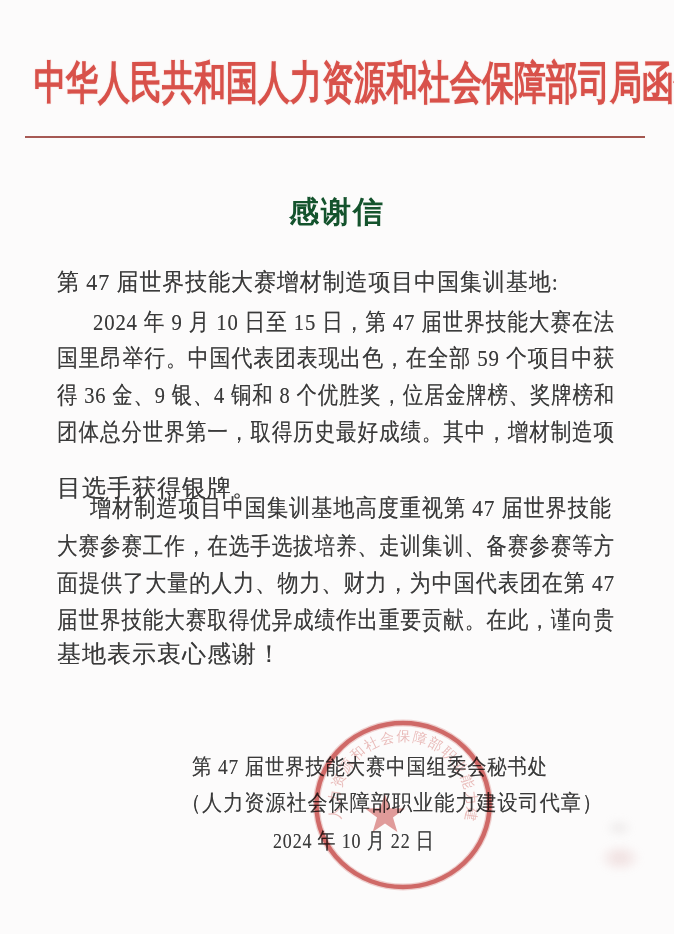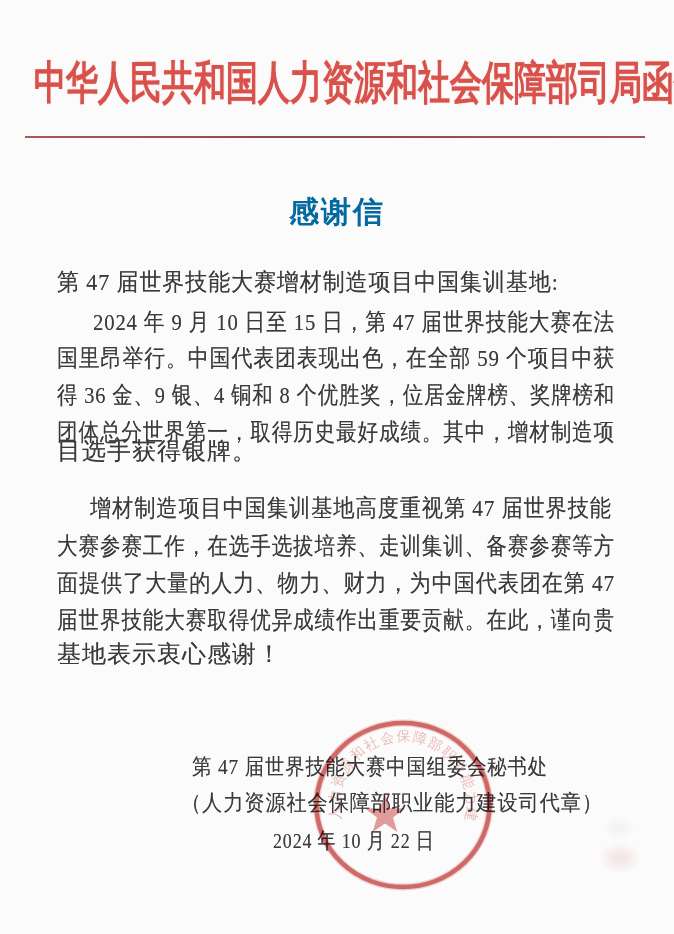--- a/index.html
+++ b/index.html
@@ -29,21 +29,21 @@
     white-space:nowrap;
   }
   .rule{
     position:absolute;left:25px;top:136px;width:620px;height:2px;
     background:linear-gradient(to right,#a85a55,#8d4a46 45%,#a4564f);
   }
   .letter-title{
     position:absolute;left:0;right:0;top:196px;
     text-align:center;
     font-size:30px;font-weight:bold;line-height:32px;
-    color:#0369a1;letter-spacing:2px;
+    color:#14532d;letter-spacing:2px;
   }
   .bline{
     position:absolute;
     font-size:24px;line-height:30px;letter-spacing:1px;
     color:#3a3a3a;white-space:pre;
     text-shadow:0 0 .5px rgba(58,58,58,.55);
   }
   .sline{
     position:absolute;
     font-size:22px;line-height:28px;letter-spacing:1px;
@@ -76,21 +76,21 @@
   </div>
   <div class="rule"></div>
 
   <div class="letter-title">感谢信</div>
 
   <div class="bline" style="left: 57px; top: 267px; transform-origin: left center; transform: scaleX(0.9161);">第 47 届世界技能大赛增材制造项目中国集训基地:</div>
   <div class="bline" style="left: 93px; top: 307px; transform-origin: left center; transform: scaleX(0.8614);">2024 年 9 月 10 日至 15 日，第 47 届世界技能大赛在法</div>
   <div class="bline" style="left: 57px; top: 343px; transform-origin: left center; transform: scaleX(0.8719);">国里昂举行。中国代表团表现出色，在全部 59 个项目中获</div>
   <div class="bline" style="left: 57px; top: 380px; transform-origin: left center; transform: scaleX(0.8493);">得 36 金、9 银、4 铜和 8 个优胜奖，位居金牌榜、奖牌榜和</div>
   <div class="bline" style="left: 57px; top: 417px; transform-origin: left center; transform: scaleX(0.8585);">团体总分世界第一，取得历史最好成绩。其中，增材制造项</div>
-  <div class="bline" style="left:57px;top:436px;">目选手获得银牌。</div>
+  <div class="bline" style="left:57px;top:473px;">目选手获得银牌。</div>
   <div class="bline" style="left: 90px; top: 493px; transform-origin: left center; transform: scaleX(0.8847);">增材制造项目中国集训基地高度重视第 47 届世界技能</div>
   <div class="bline" style="left: 57px; top: 531px; transform-origin: left center; transform: scaleX(0.8585);">大赛参赛工作，在选手选拔培养、走训集训、备赛参赛等方</div>
   <div class="bline" style="left: 57px; top: 568px; transform-origin: left center; transform: scaleX(0.8815);">面提供了大量的人力、物力、财力，为中国代表团在第 47</div>
   <div class="bline" style="left: 57px; top: 605px; transform-origin: left center; transform: scaleX(0.8585);">届世界技能大赛取得优异成绩作出重要贡献。在此，谨向贵</div>
   <div class="bline" style="left:57px;top:639px;text-align:center;">基地表示衷心感谢！</div>
 
   <div class="sline" style="left: 192px; top: 753px; transform-origin: left center; transform: scaleX(0.879);">第 47 届世界技能大赛中国组委会秘书处</div>
   <div class="sline" style="left: 181px; top: 789px; transform-origin: left center; transform: scaleX(0.9174);">（人力资源社会保障部职业能力建设司代章）</div>
   <div class="sline" style="left: 273px; top: 827px; transform-origin: left center; transform: scaleX(0.8182);">2024 年 10 月 22 日</div>
 

